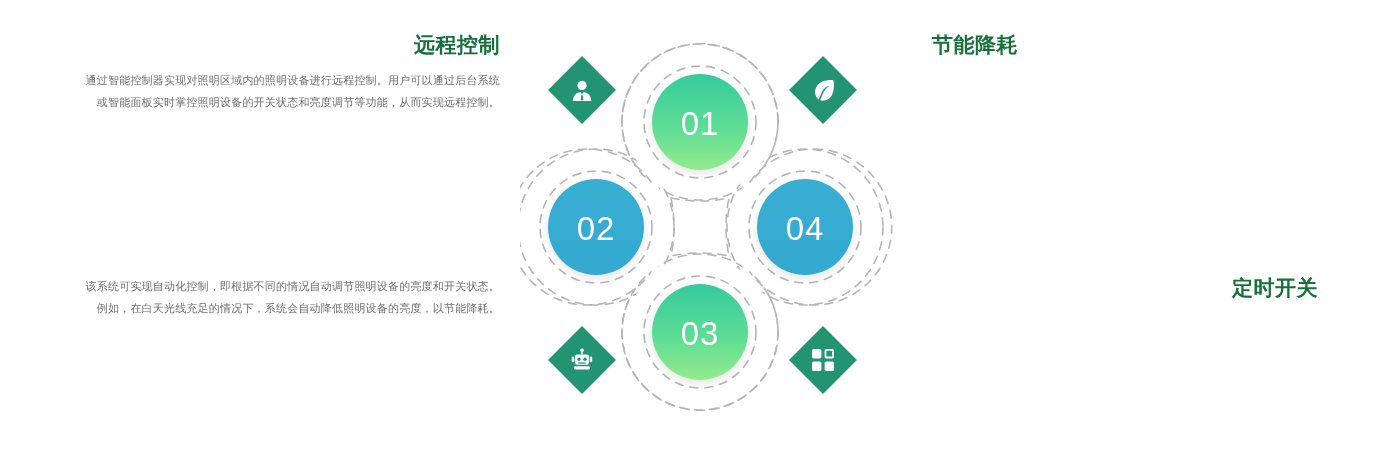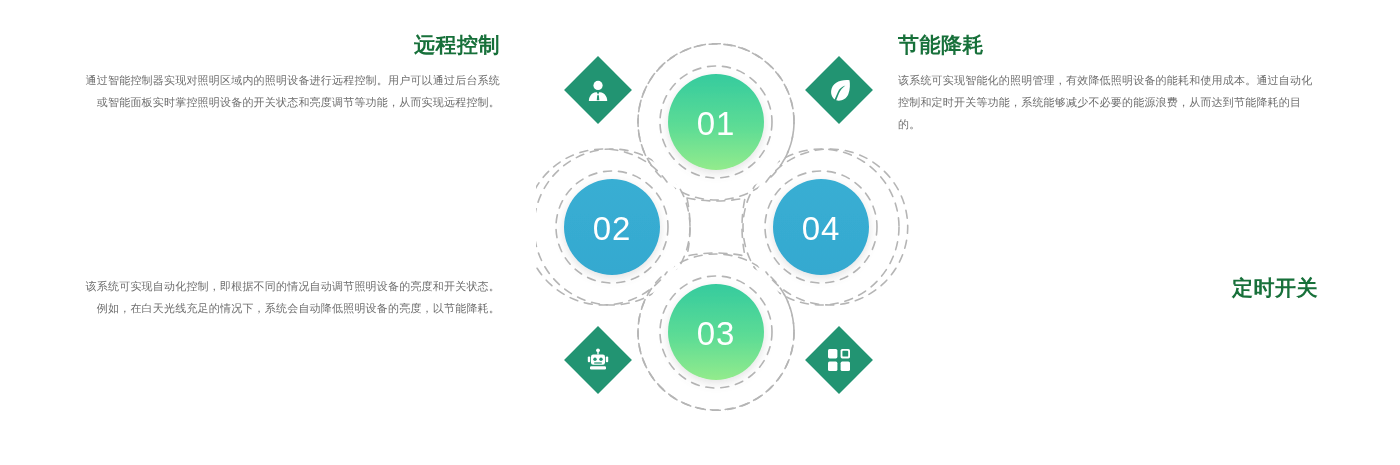--- a/index.html
+++ b/index.html
@@ -37,27 +37,27 @@
   .text-block .body {
     font-size: 11px;
     color: #6e6e6e;
     line-height: 2.0;
     margin: 0;
     letter-spacing: 0.2px;
   }
 
   .block-tl { left: 80px;  top: 32px;  text-align: right; }
   .block-bl { left: 80px;  top: 275px; text-align: right; }
-  .block-tr { left: 898px; top: 32px;  text-align: left;  }
+  .block-tr { left: 932px; top: 32px;  text-align: left;  }
   .block-br { left: 898px; top: 275px; text-align: right;  }
 
   
   .diagram {
     position: absolute;
-    left: 536px;
+    left: 520px;
     top: 22px;
     width: 380px;
     height: 400px;
     text-align: right;
   }
   .diagram svg {
     display: block;
     width: 380px;
     height: 400px;
   }
@@ -81,21 +81,20 @@
     <h3 class="heading">远程控制</h3>
     <p class="body">通过智能控制器实现对照明区域内的照明设备进行远程控制。用户可以通过后台系统或智能面板实时掌控照明设备的开关状态和亮度调节等功能，从而实现远程控制。</p>
   </div>
 
   <div class="text-block block-bl">
     <p class="body">该系统可实现自动化控制，即根据不同的情况自动调节照明设备的亮度和开关状态。例如，在白天光线充足的情况下，系统会自动降低照明设备的亮度，以节能降耗。</p>
   </div>
 
   <div class="text-block block-tr">
     <h3 class="heading">节能降耗</h3>
-    <p class="body">该系统可实现智能化的照明管理，有效降低照明设备的能耗和使用成本。通过自动化控制和定时开关等功能，系统能够减少不必要的能源浪费，从而达到节能降耗的目的。</p>
   </div>
 
   <div class="text-block block-br">
     <h3 class="heading">定时开关</h3>
   </div>
 
   <div class="diagram">
     <svg viewBox="0 0 380 400" xmlns="http://www.w3.org/2000/svg">
       <defs>
         <linearGradient id="gradGreen" x1="0" y1="0" x2="0" y2="1">

